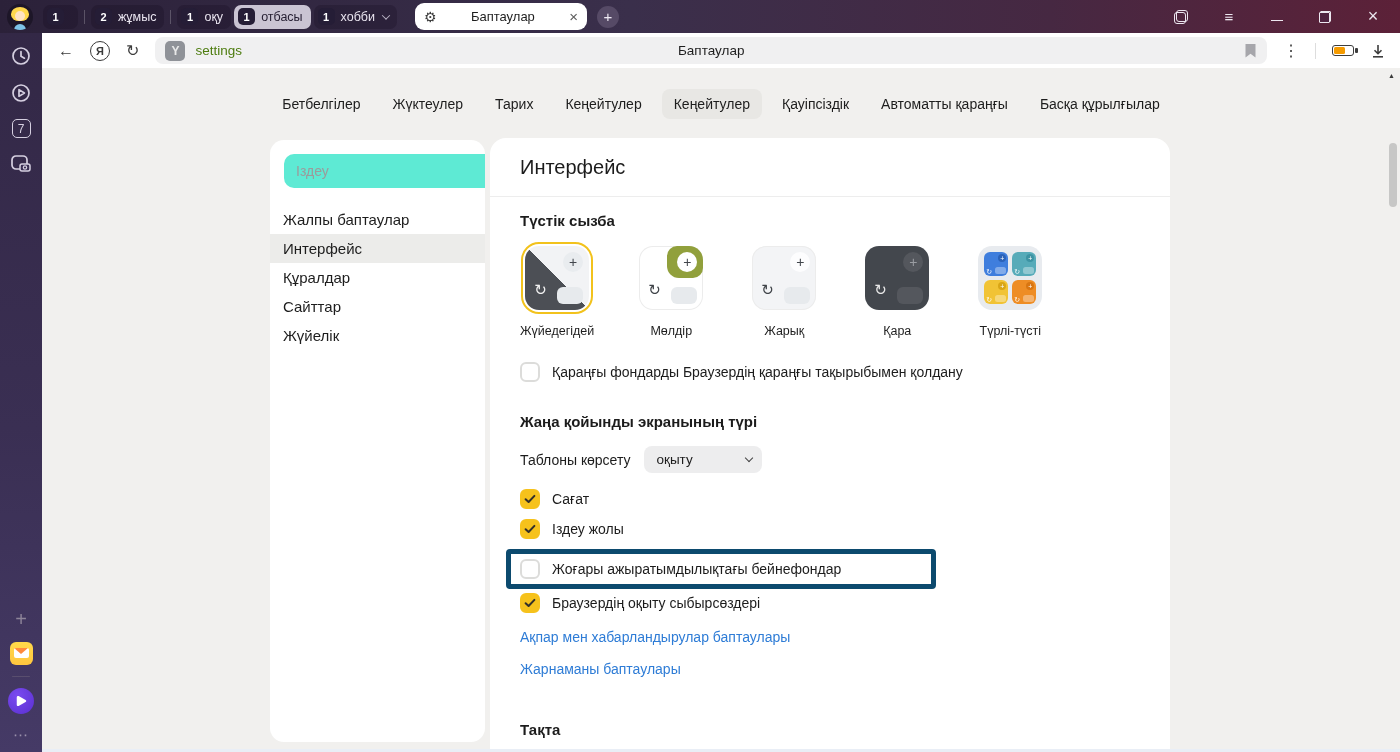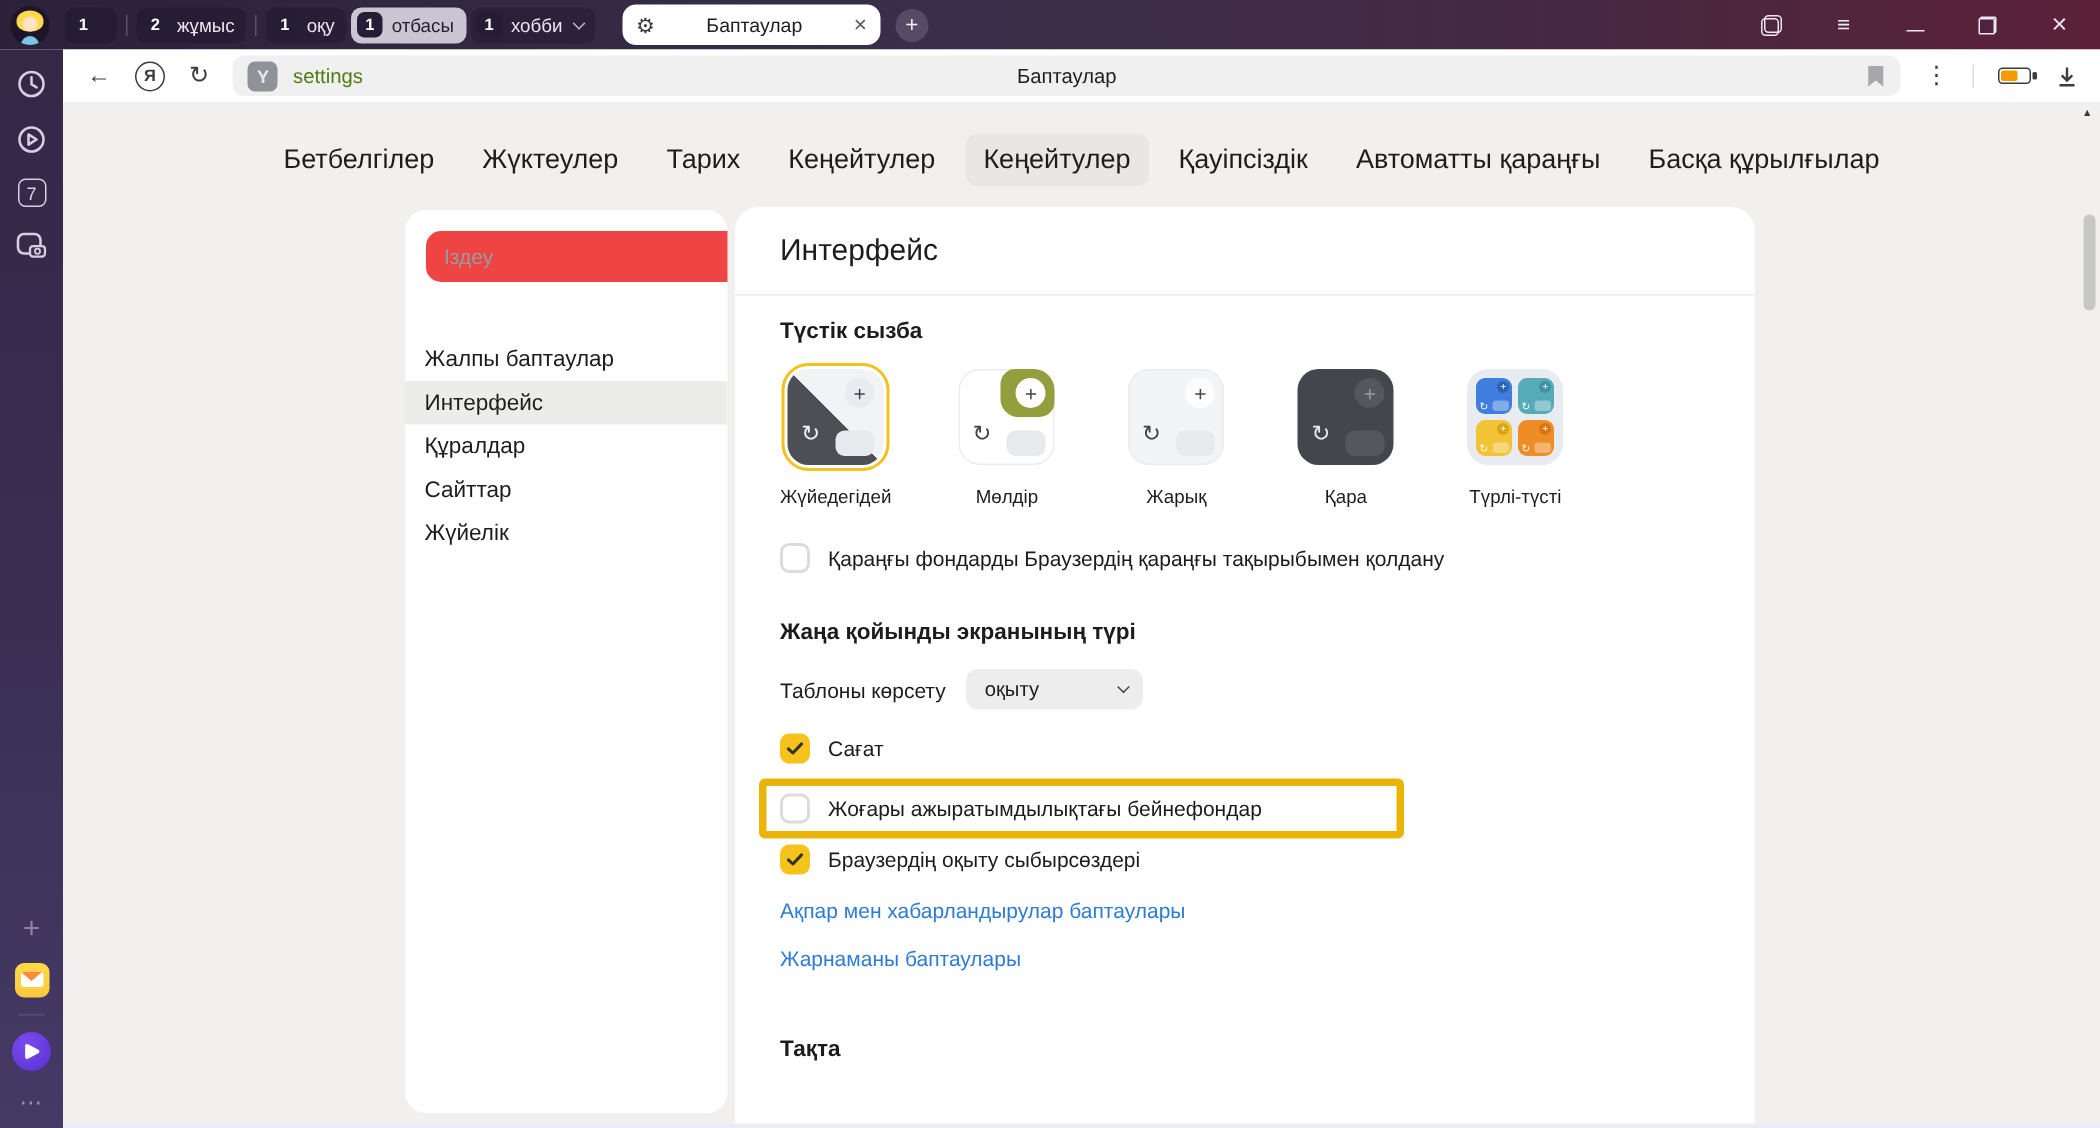--- a/index.html
+++ b/index.html
@@ -69,25 +69,25 @@
     display:flex; align-items:center; justify-content:center; margin-bottom:11px; }
   .mailenv { position:relative; width:15px; height:10px; background:#fff; border-radius:2px; overflow:hidden; }
   .mailenv::before { content:""; position:absolute; top:0; left:0; border-left:7.5px solid transparent; border-right:7.5px solid transparent; border-top:6px solid #ff8a3c; }
   .rail-div { width:18px; height:1.5px; background:#594e6e; border-radius:1px; margin-bottom:11px; }
   .alice { width:26px; height:26px; border-radius:50%; background:radial-gradient(circle at 35% 30%,#7a4bf0,#5a2fd0); display:flex; align-items:center; justify-content:center; margin-bottom:12px; }
   .rdots { color:#9a91ab; font-size:15px; letter-spacing:1px; }
 
   
   .page { position:absolute; top:68px; left:42px; right:0; bottom:0; background:#f1f0ee; overflow:hidden; }
   .navtabs { display:flex; justify-content:center; gap:8px; margin-top:21px; }
-  .ntab { padding:7px 12px; font-size:18px; color:#1d1d1d; border-radius:8px; white-space:nowrap; }
+  .ntab { padding:7px 12px; font-size:14px; color:#1d1d1d; border-radius:8px; white-space:nowrap; }
   .ntab.sel { background:#e8e7e4; }
 
   .sidebar-card { position:absolute; left:228px; top:72px; width:215px; height:602px; background:#fff; border-radius:14px; padding-top:14px; overflow:hidden; }
-  .search { display:block; width:225px; margin:0 14px 37px; height:34px; background:#ef4444; border:none; border-radius:10px;
+  .search { display:block; width:225px; margin:0 14px 17px; height:34px; background:#5eead4; border:none; border-radius:10px;
     padding:0 12px; font-size:14px; font-family:inherit; color:#222; outline:none; }
   .search::placeholder { color:#9b9b9b; }
   .sb-item { padding:6px 16px 6px 13px; font-size:15px; color:#1d1d1d; line-height:17px; }
   .sb-item.sel { background:#ececea; }
 
   .main-card { position:absolute; left:448px; top:70px; width:680px; height:700px; background:#fff; border-radius:16px; padding:18px 30px 0; }
   .mc-title { font-size:20px; font-weight:400; color:#1c1c1c; margin-bottom:17px; }
   .mc-div { height:1px; background:#ededed; margin:0 -30px 15px; }
   .sec-h { font-size:15px; font-weight:700; color:#1c1c1c; }
 
@@ -120,21 +120,21 @@
   .mt-blue { background:#3f7edd; } .mt-blue .mplus { background:#2b62b8; }
   .mt-teal { background:#57abb9; } .mt-teal .mplus { background:#3d93a3; }
   .mt-yellow { background:#f1c335; } .mt-yellow .mplus { background:#d9a616; }
   .mt-orange { background:#ee8d25; } .mt-orange .mplus { background:#d97612; }
   .tc-label { margin-top:10px; font-size:12.5px; color:#1d1d1d; white-space:nowrap; }
 
   .cbrow { display:flex; align-items:center; gap:12px; margin-bottom:10px; }
   .cb { flex:none; width:20px; height:20px; border-radius:6px; background:#fff; border:2px solid #dcdcda; display:flex; align-items:center; justify-content:center; }
   .cb.checked { background:#f6c21c; border-color:#f6c21c; }
   .cbl { font-size:14px; color:#1c1c1c;text-align:right; }
-  .hl-box { width:fit-content; border:5px solid #eab308; border-radius:4px; padding:5px 90px 5px 9px; margin:2px 0 4px -14px; }
+  .hl-box { width:fit-content; border:5px solid #0c4a6e; border-radius:4px; padding:5px 90px 5px 9px; margin:2px 0 4px -14px; }
   .hl-box .cbrow { margin-bottom:0; }
 
   .h2gap { margin-top:31px; }
   .tableau-row { display:flex; align-items:center; gap:14px; margin:16px 0 16px; }
   .tbl-label { font-size:14px; color:#1c1c1c; }
   .select { position:relative; width:118px; height:27px; background:#ededee; border-radius:8px; display:flex; align-items:center; padding:0 12px; font-size:13.5px; color:#1c1c1c; }
   .sel-caret { position:absolute; right:10px; top:9px; width:6px; height:6px; border-right:1.6px solid #444; border-bottom:1.6px solid #444; transform:rotate(45deg); }
 
   .link { display:block; font-size:14px; color:#2e7cd6; margin-top:16px; text-decoration:none; }
   .panel-h { margin-top:44px; }
@@ -382,20 +382,28 @@
       </div>
 
       <div class="cbrow">
         <span class="cb checked">
             <svg width="12" height="10" viewBox="0 0 12 10">
               <path d="M1.6 5.2 4.6 8 10.4 1.9" stroke="#33302a" stroke-width="2" fill="none" stroke-linecap="round" stroke-linejoin="round"></path>
             </svg>
           </span>
         <span class="cbl">Сағат</span>
       </div>
+      <div class="cbrow">
+        <span class="cb checked">
+            <svg width="12" height="10" viewBox="0 0 12 10">
+              <path d="M1.6 5.2 4.6 8 10.4 1.9" stroke="#33302a" stroke-width="2" fill="none" stroke-linecap="round" stroke-linejoin="round"></path>
+            </svg>
+          </span>
+        <span class="cbl">Іздеу жолы</span>
+      </div>
 
       <div class="hl-box">
         <div class="cbrow">
           <span class="cb"></span>
           <span class="cbl">Жоғары ажыратымдылықтағы бейнефондар</span>
         </div>
       </div>
 
       <div class="cbrow">
         <span class="cb checked">

